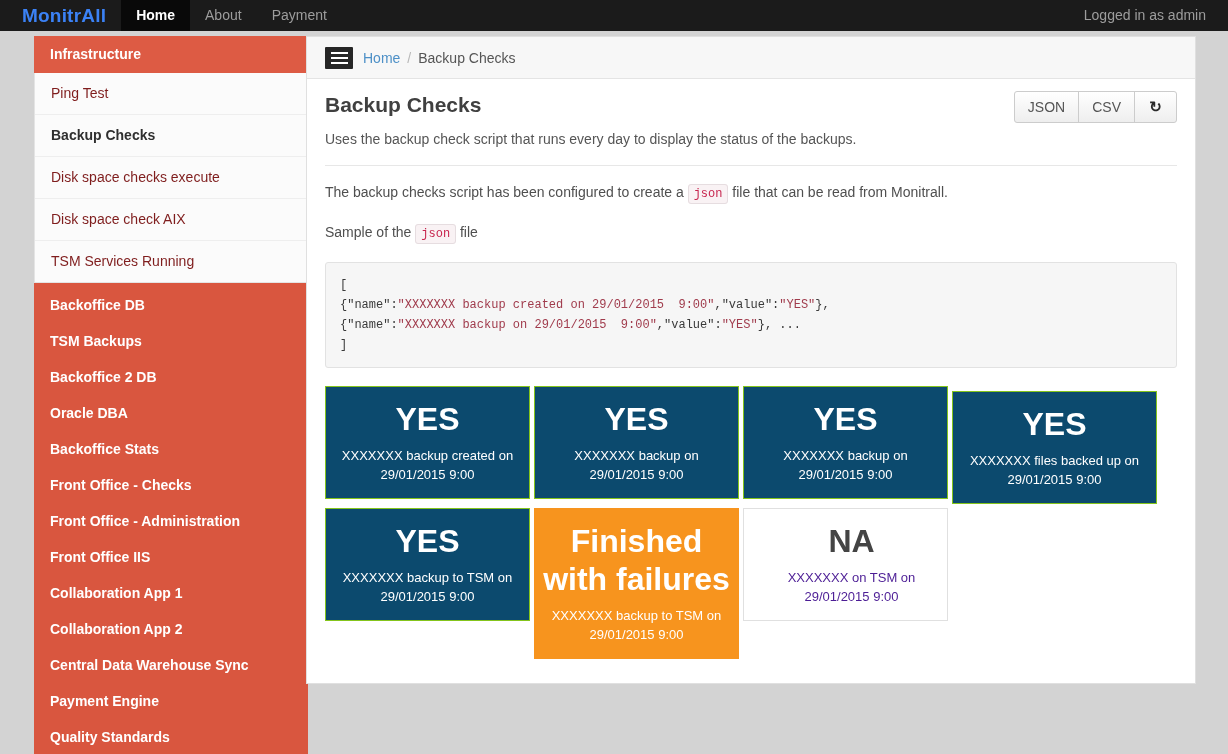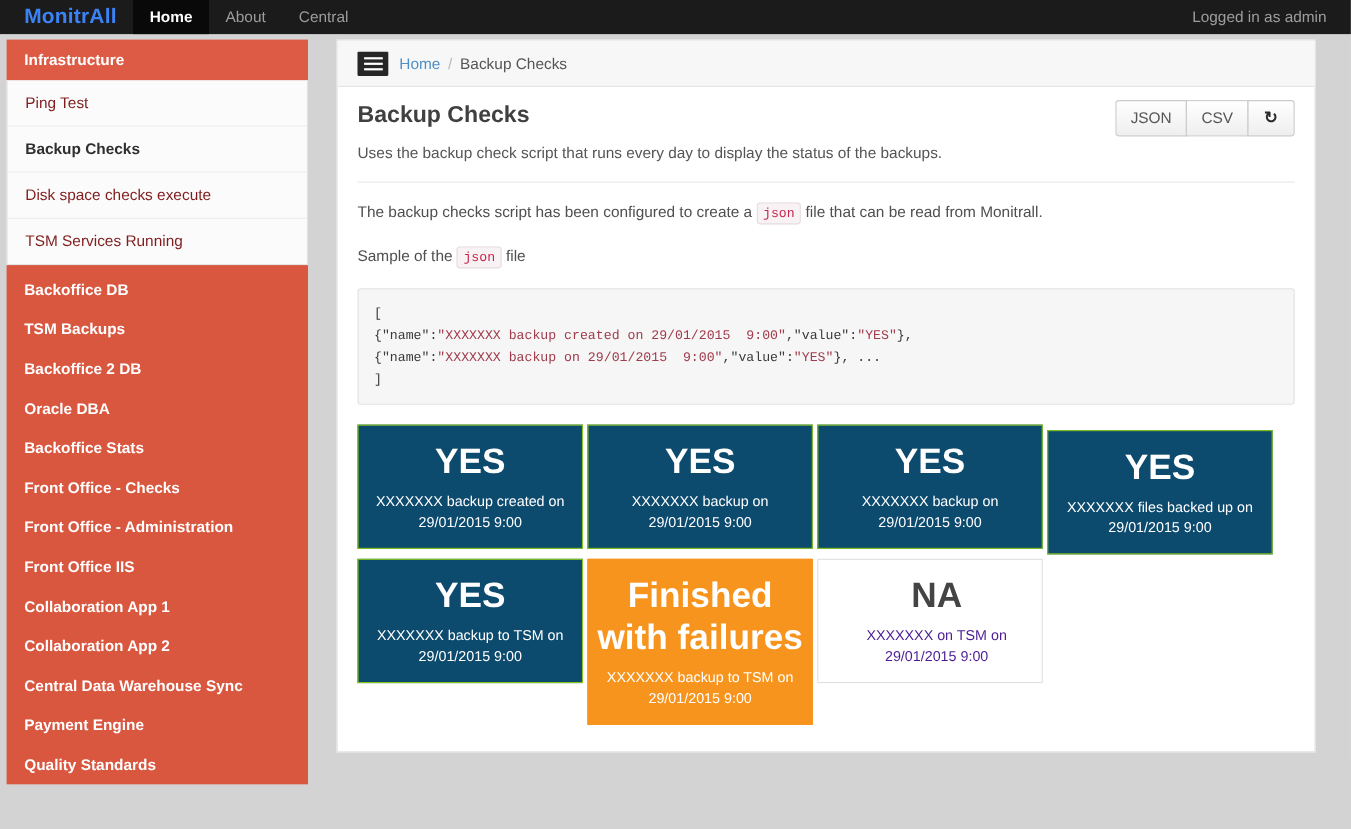--- a/index.html
+++ b/index.html
@@ -29,21 +29,21 @@
     padding: 0 15px; white-space: nowrap; cursor: pointer;
   }
   .nav-link.active { color: #ffffff; background: #090909; font-weight: bold; }
   .nav-right {
     margin-left: auto; color: #9d9d9d; font-size: 14px;
     line-height: 31px; padding: 0 22px 0 0; white-space: nowrap;
   }
 
   
   .sidebar {
-    position: absolute; left: 6px; top: 36px;
+    position: absolute; left: 34px; top: 36px;
     width: 274px; height: 718px;
   }
   .side-header {
     background: #dd5b44; color: #ffffff;
     font-size: 14px; font-weight: bold;
     padding: 11px 0 11px 16px; height: 37px;
     line-height: 15px;
   }
   .side-white {
     background: #fbfbfb;
@@ -149,31 +149,32 @@
   .tile.white .sub { color: #4c1d95; }
 </style>
 </head>
 <body>
 
 <div class="navbar">
   <div class="brand">MonitrAll</div>
   <div class="nav-links">
     <div class="nav-link active">Home</div>
     <div class="nav-link">About</div>
-    <div class="nav-link">Central</div>
+    <div class="nav-link">Payment</div>
   </div>
   <div class="nav-right">Logged in as admin</div>
 </div>
 
 <div class="sidebar">
   <div class="side-header">Infrastructure</div>
   <div class="side-white">
     <div class="side-item">Ping Test</div>
     <div class="side-item current">Backup Checks</div>
     <div class="side-item">Disk space checks execute</div>
+    <div class="side-item">Disk space check AIX</div>
     <div class="side-item">TSM Services Running</div>
   </div>
   <div class="side-red">
     <div class="side-item">Backoffice DB</div>
     <div class="side-item">TSM Backups</div>
     <div class="side-item">Backoffice 2 DB</div>
     <div class="side-item">Oracle DBA</div>
     <div class="side-item">Backoffice Stats</div>
     <div class="side-item">Front Office - Checks</div>
     <div class="side-item">Front Office - Administration</div>

